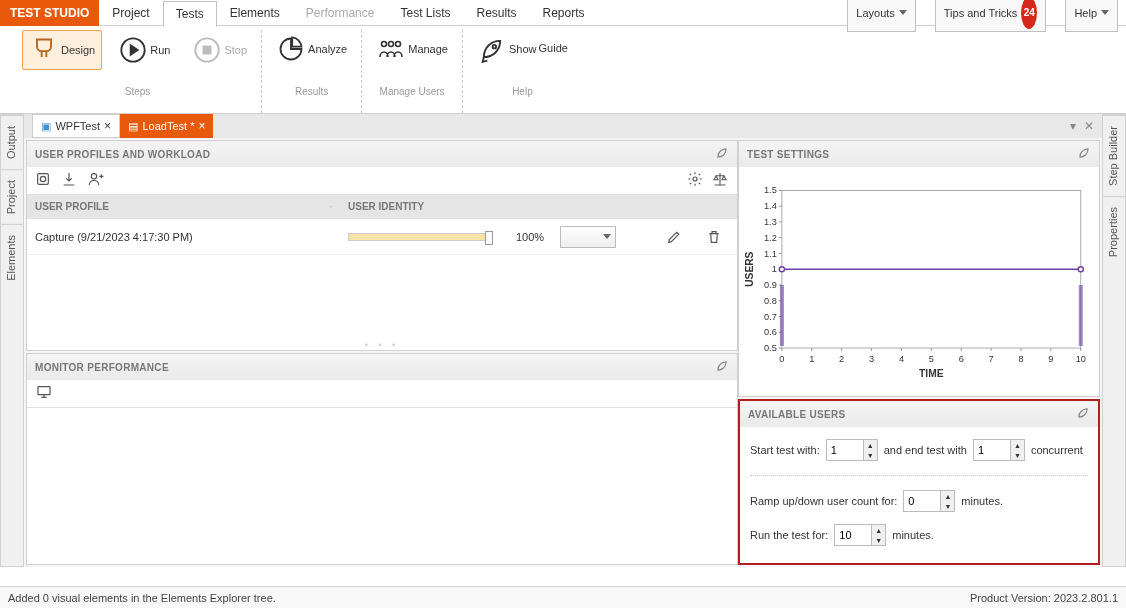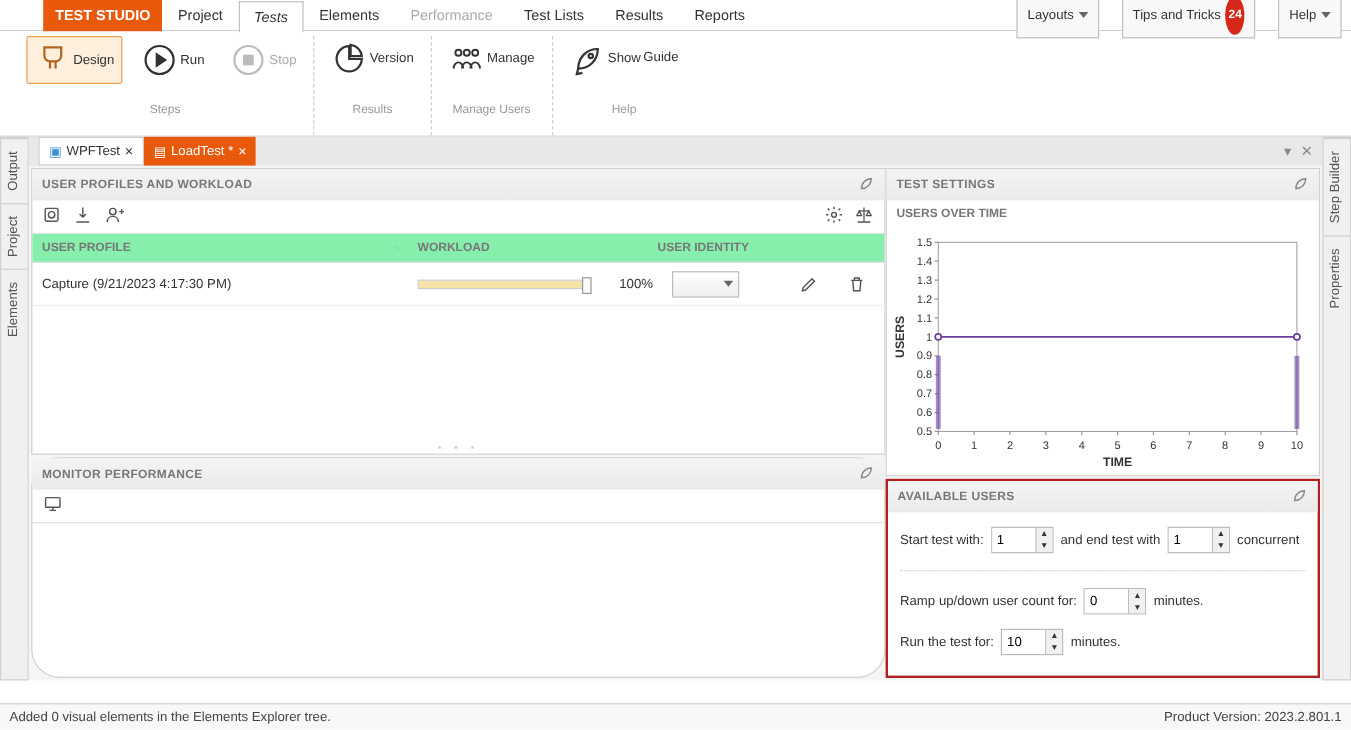--- a/index.html
+++ b/index.html
@@ -1,23 +1,23 @@
 <!DOCTYPE html>
 <html><head>
 <meta charset="utf-8">
 <style>
 * { box-sizing: border-box; margin: 0; padding: 0; font-family: "Segoe UI", Arial, sans-serif; }
 body { width: 1126px; height: 608px; background: #fff; font-size: 12px; color: #333; overflow: hidden; position: relative; }
 
 
-.menu-row { display: flex; align-items: center; height: 26px; border-bottom: 1px solid #d0d0d0; background: #fff; padding-left: 36px; }
+.menu-row { display: flex; align-items: center; height: 26px; border-bottom: 1px solid #d0d0d0; background: #fff; }
 .brand { background: #e8590c; color: #fff; font-weight: bold; padding: 0 10px; height: 26px; display: flex; align-items: center; font-size: 12px; }
 .menu-tabs { display: flex; height: 26px; }
 .menu-tab { padding: 0 12px; height: 26px; display: flex; align-items: center; border: 1px solid transparent; cursor: pointer; font-size: 12px; color: #333; }
-.menu-tab.active { border: 1px solid #c0c0c0; border-bottom-color: #fff; background: #fff; position: relative; top: 1px; font-style: italic; }
+.menu-tab.active { border: 1px solid #c0c0c0; border-bottom-color: #fff; background: #fff; position: relative; top: 1px; }
 .menu-tab.gray { color: #aaa; }
 .menu-right { margin-left: auto; display: flex; gap: 19px; padding-right: 8px; }
 .menu-btn { border: 1px solid #c0c0c0; background: #f8f8f8; padding: 2px 8px; display: flex; align-items: center; gap: 4px; font-size: 11px; cursor: pointer; }
 .badge { background: #d6281a; color: #fff; border-radius: 50%; width: 16px; height: 32px; display: inline-flex; align-items: center; justify-content: center; font-size: 10px; font-weight: bold; }
 .caret-down { width: 0; height: 0; border-left: 4px solid transparent; border-right: 4px solid transparent; border-top: 5px solid #666; }
 
 
 .ribbon { display: flex; height: 88px; border-bottom: 1px solid #d0d0d0; background: #fff; padding: 4px 0 0 14px; }
 .ribbon-group { display: flex; flex-direction: column; align-items: center; border-right: 1px dashed #ccc; padding: 0 8px; }
 .ribbon-group:last-child { border-right: none; }
@@ -47,21 +47,21 @@
 .left-col { flex: 1; display: flex; flex-direction: column; gap: 2px; min-width: 0; }
 .right-col { width: 362px; display: flex; flex-direction: column; gap: 2px; }
 
 .panel { border: 1px solid #d0d0d0; background: #fff; display: flex; flex-direction: column; }
 .panel-header { background: linear-gradient(#f4f4f4,#eaeaea); height: 26px; display: flex; align-items: center; padding: 0 8px; font-size: 10px; font-weight: bold; color: #777; letter-spacing: 0.3px; }
 .panel-header .hdr-right { margin-left: auto; display: flex; gap: 6px; }
 .panel-toolbar { height: 28px; display: flex; align-items: center; gap: 10px; padding: 0 8px; border-bottom: 1px solid #e0e0e0; color: #666; }
 .panel-toolbar .tb-right { margin-left: auto; display: flex; gap: 8px; }
 
 
-.grid-head { display: flex; height: 24px; background: #86efac; border-bottom: 1px solid #e0e0e0; font-size: 10px; color: #777; font-weight: bold; }
+.grid-head { display: flex; height: 24px; background: #e5e5e5; border-bottom: 1px solid #e0e0e0; font-size: 10px; color: #777; font-weight: bold; }
 .gh-col { display: flex; align-items: center; padding: 0 8px; }
 .grid-row { display: flex; height: 36px; align-items: center; border-bottom: 1px solid #eee; font-size: 11px; }
 .gr-col { padding: 0 8px; display: flex; align-items: center; }
 .slider-bar { width: 140px; height: 8px; background: linear-gradient(90deg,#f7e2a8,#f7e2a8); border: 1px solid #ccc; position: relative; }
 .slider-thumb { position: absolute; right: -6px; top: -3px; width: 8px; height: 14px; background: #fafafa; border: 1px solid #999; }
 .dd { width: 60px; height: 22px; border: 1px solid #bbb; background: linear-gradient(#fff,#eee); display: flex; align-items: center; justify-content: flex-end; padding-right: 4px; }
 .row-icon { width: 30px; height: 30px; display: flex; align-items: center; justify-content: center; border: 1px solid transparent; border-radius: 2px; cursor: pointer; color: #666; }
 
 .drag-hint { height: 10px; text-align: center; color: #ccc; font-size: 9px; letter-spacing: 4px; }
 
@@ -147,21 +147,21 @@
   </div>
   <div class="ribbon-group">
     <div class="ribbon-items">
       <div class="ribbon-item">
         <span class="ribbon-icon">
             <svg width="28" height="28" viewBox="0 0 24 24" fill="none" stroke="#333" stroke-width="1.6">
               <path d="M12 3a9 9 0 1 0 9 9h-9V3z"></path>
               <path d="M13 2a9 9 0 0 1 8 8h-8V2z"></path>
             </svg>
           </span>
-        <span>Version</span>
+        <span>Analyze</span>
       </div>
     </div>
     <div class="ribbon-caption">Results</div>
   </div>
   <div class="ribbon-group">
     <div class="ribbon-items">
       <div class="ribbon-item">
         <span class="ribbon-icon">
             <svg width="30" height="28" viewBox="0 0 30 24" fill="none" stroke="#333" stroke-width="1.6">
               <circle cx="8" cy="7" r="2.5"></circle>
@@ -253,21 +253,20 @@
                   </svg></span>
             </div>
           </div>
           <div class="grid-head">
             <div class="gh-col" style="width:295px;">USER PROFILE</div>
             <div class="gh-col" style="width:18px;justify-content:center;">
               <svg width="10" height="10" viewBox="0 0 24 24" fill="#888">
                   <path d="M3 4h18l-7 9v7l-4-2v-5L3 4z"></path>
                 </svg>
             </div>
-            <div class="gh-col" style="width:200px;">WORKLOAD</div>
             <div class="gh-col" style="flex:1;">USER IDENTITY</div>
           </div>
           <div class="grid-row">
             <div class="gr-col" style="width:313px;">Capture (9/21/2023 4:17:30 PM)</div>
             <div class="gr-col" style="width:168px;">
               <div class="slider-bar">
                   <div class="slider-thumb"></div>
                 </div>
             </div>
             <div class="gr-col" style="width:44px;text-align:center;">100%</div>
@@ -286,21 +285,21 @@
                   <svg width="16" height="16" viewBox="0 0 24 24" fill="none" stroke="#555" stroke-width="1.8">
                     <path d="M5 7h14M9 7V4h6v3M7 7l1 13h8l1-13"></path>
                   </svg>
                 </div>
             </div>
           </div>
           <div style="flex:1"></div>
           <div class="drag-hint">• • •</div>
         </div>
 
-        <div class="panel" style="height:184px;border-radius:24px;">
+        <div class="panel" style="height:212px;">
           <div class="panel-header">
             <span>MONITOR PERFORMANCE</span>
             <div class="hdr-right">
                 <span style="cursor:pointer;color:#888;">
               <svg width="14" height="14" viewBox="0 0 24 24" fill="none" stroke="currentColor" stroke-width="2">
                     <path d="M5 19c0-8 6-14 14-14 0 8-6 14-14 14z"></path>
                   </svg></span>
               </div>
           </div>
           <div class="panel-toolbar">
@@ -317,21 +316,20 @@
         <div class="panel chart" style="flex:1;">
           <div class="panel-header">
             <span>TEST SETTINGS</span>
             <div class="hdr-right">
                 <span style="cursor:pointer;color:#888;">
               <svg width="14" height="14" viewBox="0 0 24 24" fill="none" stroke="currentColor" stroke-width="2">
                     <path d="M5 19c0-8 6-14 14-14 0 8-6 14-14 14z"></path>
                   </svg></span>
               </div>
           </div>
-          <div style="padding:6px 8px;font-size:10px;font-weight:bold;color:#777;">USERS OVER TIME</div>
           <div class="chart-body">
             <svg class="plot" viewBox="0 0 340 190" id="chart-svg">
                 <rect x="38" y="6" width="292" height="154" fill="none" stroke="#999" stroke-width="0.8"></rect>
                 <line x1="35" y1="160" x2="38" y2="160" stroke="#999"></line>
                 <text x="33" y="163" font-size="9" text-anchor="end" fill="#333">0.5</text>
                 <line x1="35" y1="144.6" x2="38" y2="144.6" stroke="#999"></line>
                 <text x="33" y="147.6" font-size="9" text-anchor="end" fill="#333">0.6</text>
                 <line x1="35" y1="129.20000000000002" x2="38" y2="129.20000000000002" stroke="#999"></line>
                 <text x="33" y="132.20000000000002" font-size="9" text-anchor="end" fill="#333">0.7</text>
                 <line x1="35" y1="113.79999999999998" x2="38" y2="113.79999999999998" stroke="#999"></line>

